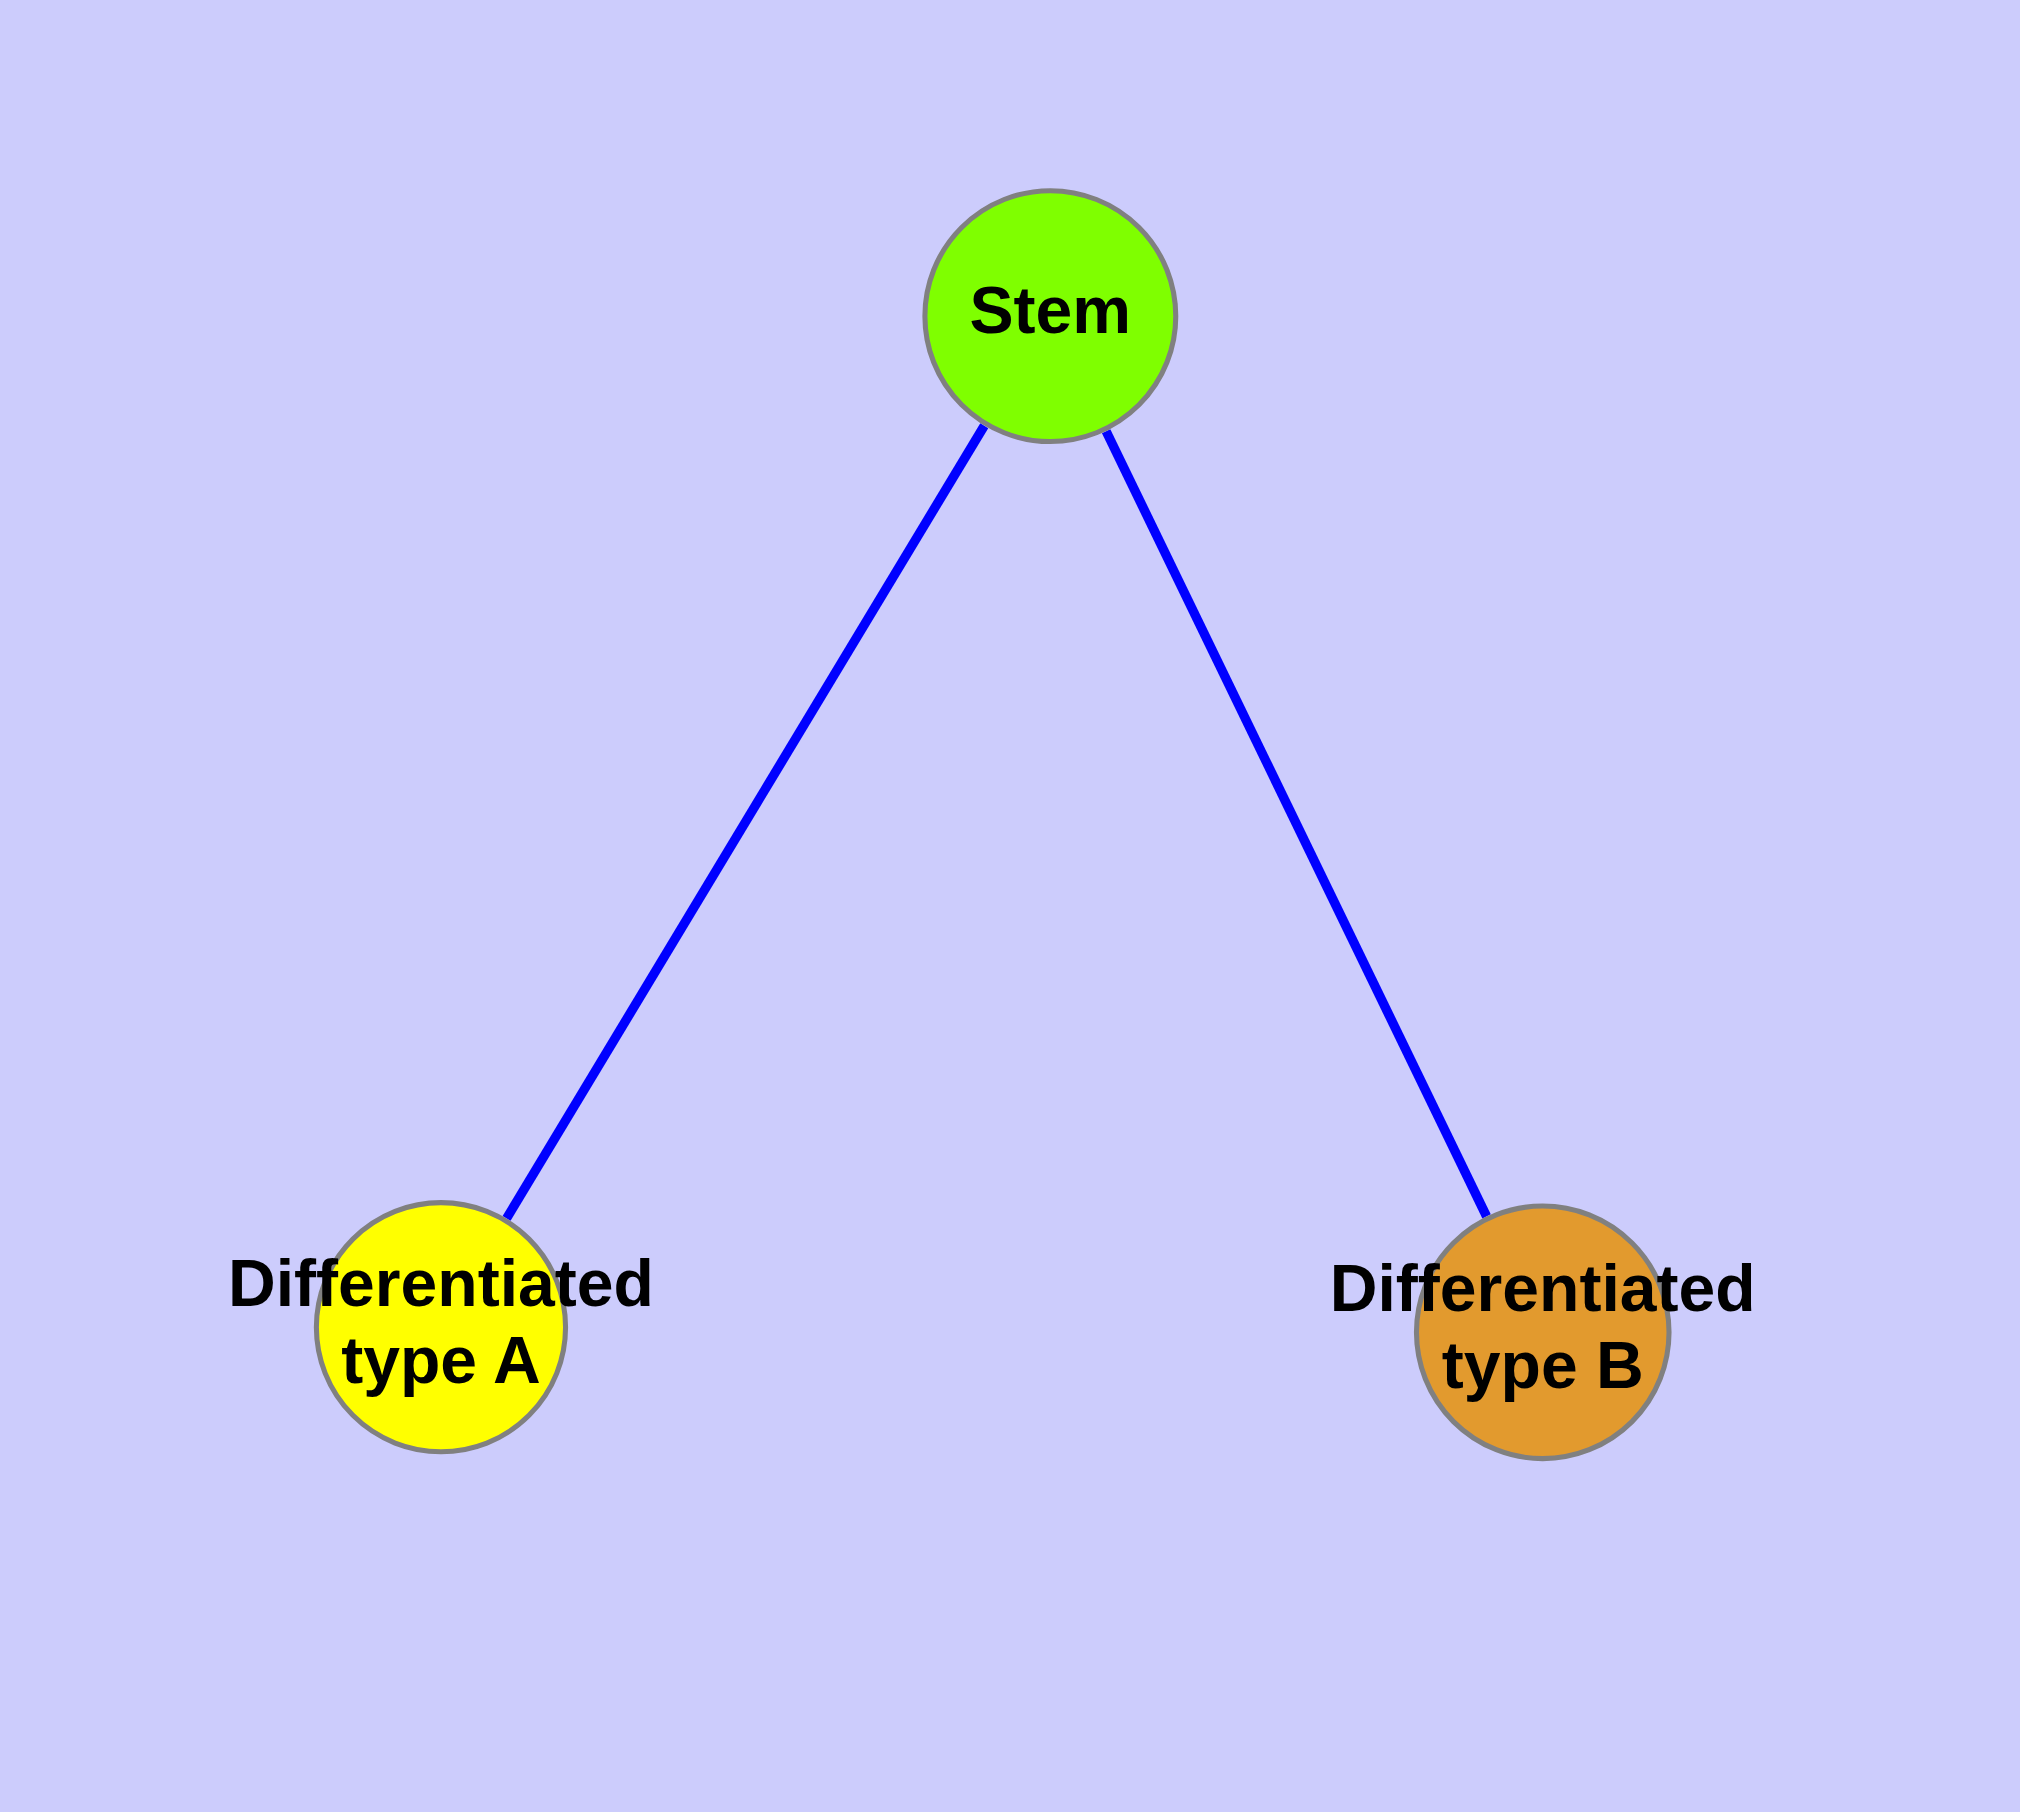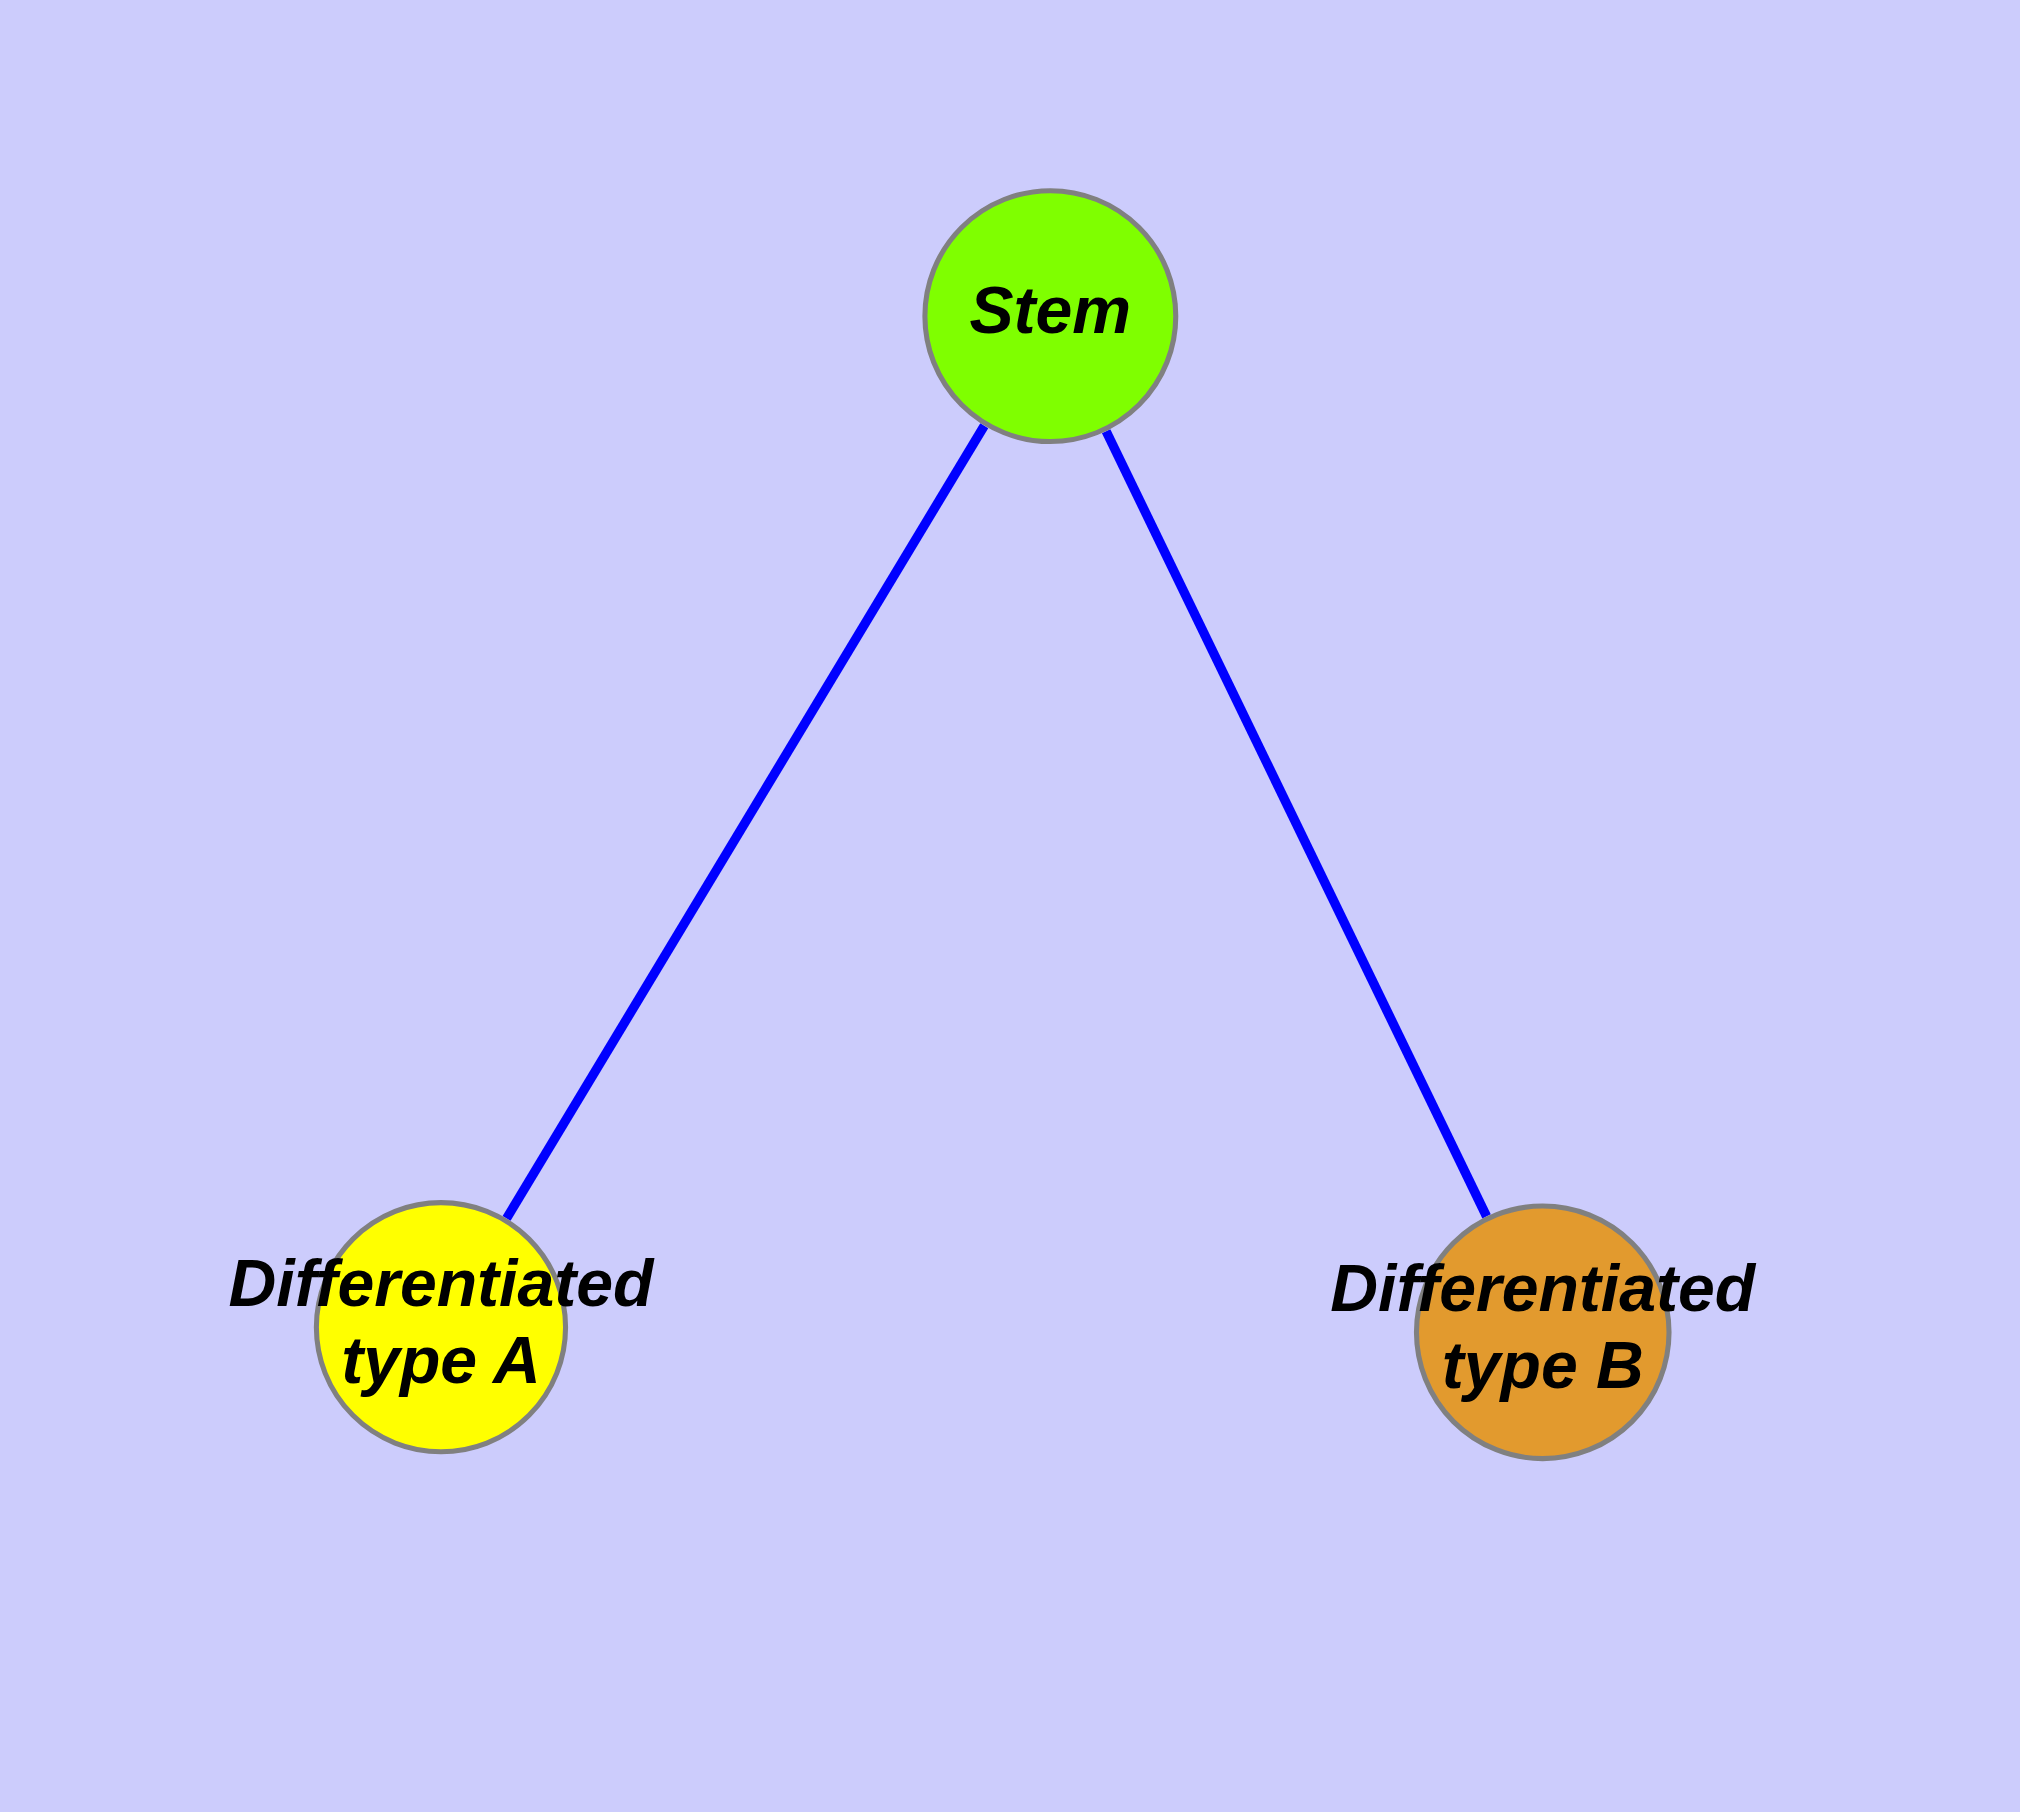--- a/index.html
+++ b/index.html
@@ -29,21 +29,21 @@
     font-weight: bold;
     fill: #000000;
     text-anchor: middle;
     dominant-baseline: middle;
     paint-order: normal;
   }
 </style>
 </head>
 <body>
 
-<div id="canvas" style="width: 2021px; height: 1812px; background: rgb(204, 204, 252); font-style: italic;">
+<div id="canvas" style="width: 2021px; height: 1812px; background: rgb(204, 204, 252);">
   <svg id="graph-svg" viewBox="0 0 2384 2138" xmlns="http://www.w3.org/2000/svg">
     <rect id="bg-rect" x="0" y="0" width="2384" height="2138" fill="#ccccfc"></rect>
     <g id="edges-layer">
         <line x1="1161.056219169568" y1="502.3281370385331" x2="597.4275968514224" y2="1437.528340690199" stroke="#0000ff" stroke-width="11" stroke-linecap="butt"></line>
         <line x1="1304.8467104342124" y1="508.88675698902" x2="1753.7172186357598" y2="1435.2133307130393" stroke="#0000ff" stroke-width="11" stroke-linecap="butt"></line>
       </g>
     <g id="nodes-layer">
         <g>
           <circle cx="1239" cy="373" r="148" fill="#7fff00" stroke="#808080" stroke-width="6"></circle>
           <text class="node-label" x="1239" y="373" font-size="78" font-weight="bold" fill="#000000"><tspan x="1239">Stem</tspan></text>

